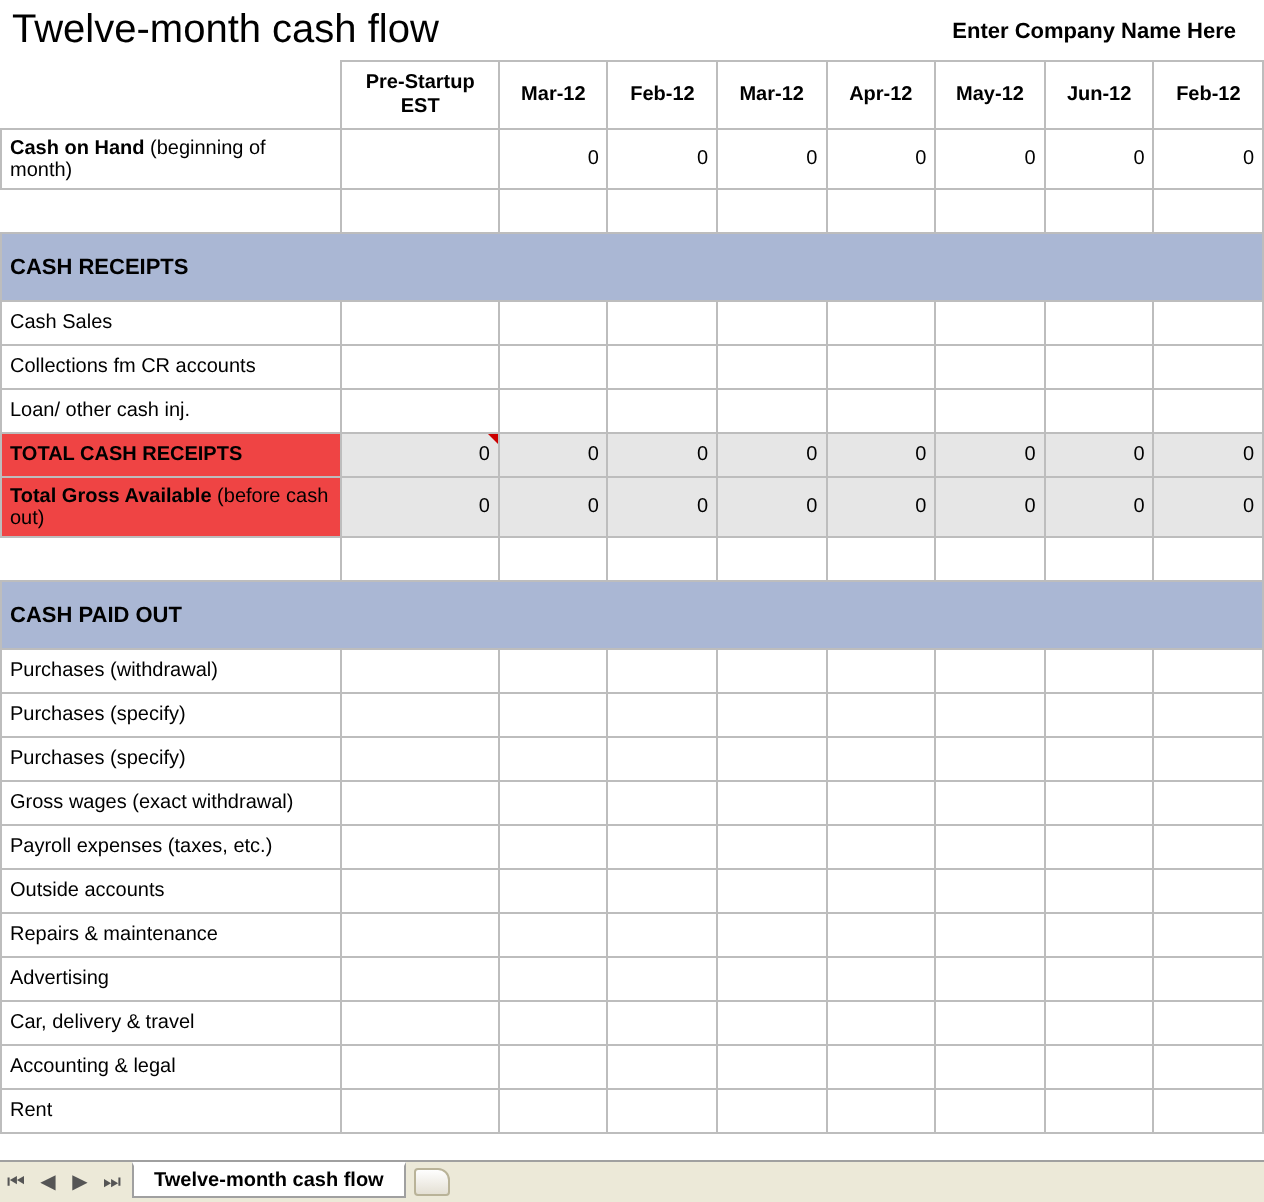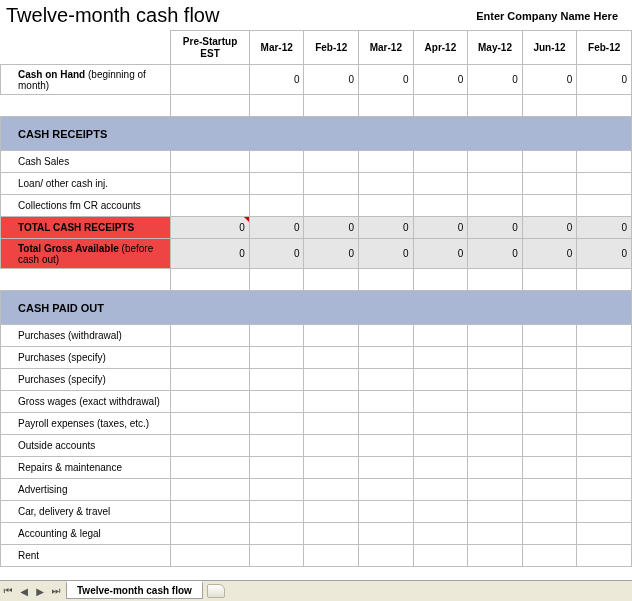--- a/index.html
+++ b/index.html
@@ -66,21 +66,21 @@
     line-height: 1.2;
   }
   th.label-head {
     border-left: none;
     border-top: none;
     border-bottom: none;
     background: #fff;
   }
   td.label-col {
     text-align: left;
-    padding-left: 17px;
+    padding-left: 4px;
   }
   td.num {
     text-align: right;
     padding-right: 4px;
   }
   tr.section td {
     background: #aab7d4;
     font-weight: bold;
     font-size: 11px;
     height: 34px;
@@ -228,32 +228,32 @@
           <td class="num"></td>
           <td class="num"></td>
           <td class="num"></td>
           <td class="num"></td>
           <td class="num"></td>
           <td class="num"></td>
           <td class="num"></td>
           <td class="num"></td>
         </tr>
       <tr>
+          <td class="label-col">Collections fm CR accounts</td>
+          <td class="num"></td>
+          <td class="num"></td>
+          <td class="num"></td>
+          <td class="num"></td>
+          <td class="num"></td>
+          <td class="num"></td>
+          <td class="num"></td>
+          <td class="num"></td>
+        </tr>
+      <tr>
           <td class="label-col">Loan/ other cash inj.</td>
-          <td class="num"></td>
-          <td class="num"></td>
-          <td class="num"></td>
-          <td class="num"></td>
-          <td class="num"></td>
-          <td class="num"></td>
-          <td class="num"></td>
-          <td class="num"></td>
-        </tr>
-      <tr>
-          <td class="label-col">Collections fm CR accounts</td>
           <td class="num"></td>
           <td class="num"></td>
           <td class="num"></td>
           <td class="num"></td>
           <td class="num"></td>
           <td class="num"></td>
           <td class="num"></td>
           <td class="num"></td>
         </tr>
       <tr class="totals bold-label">

